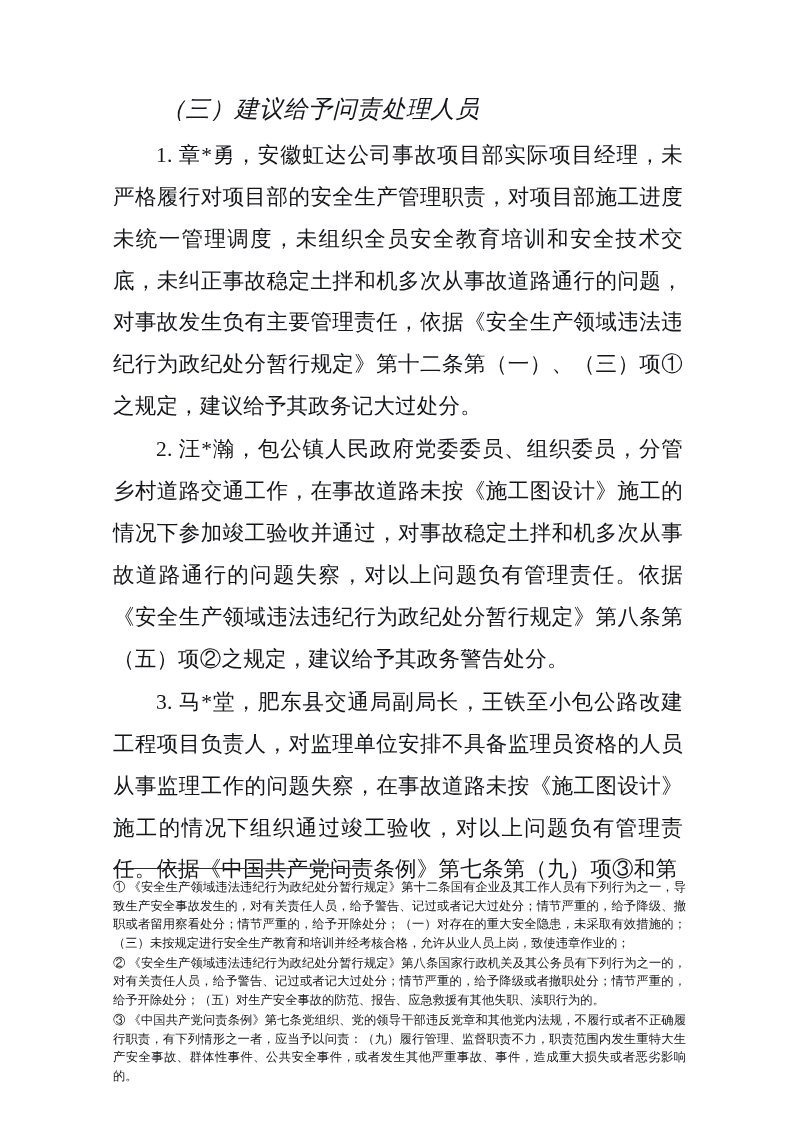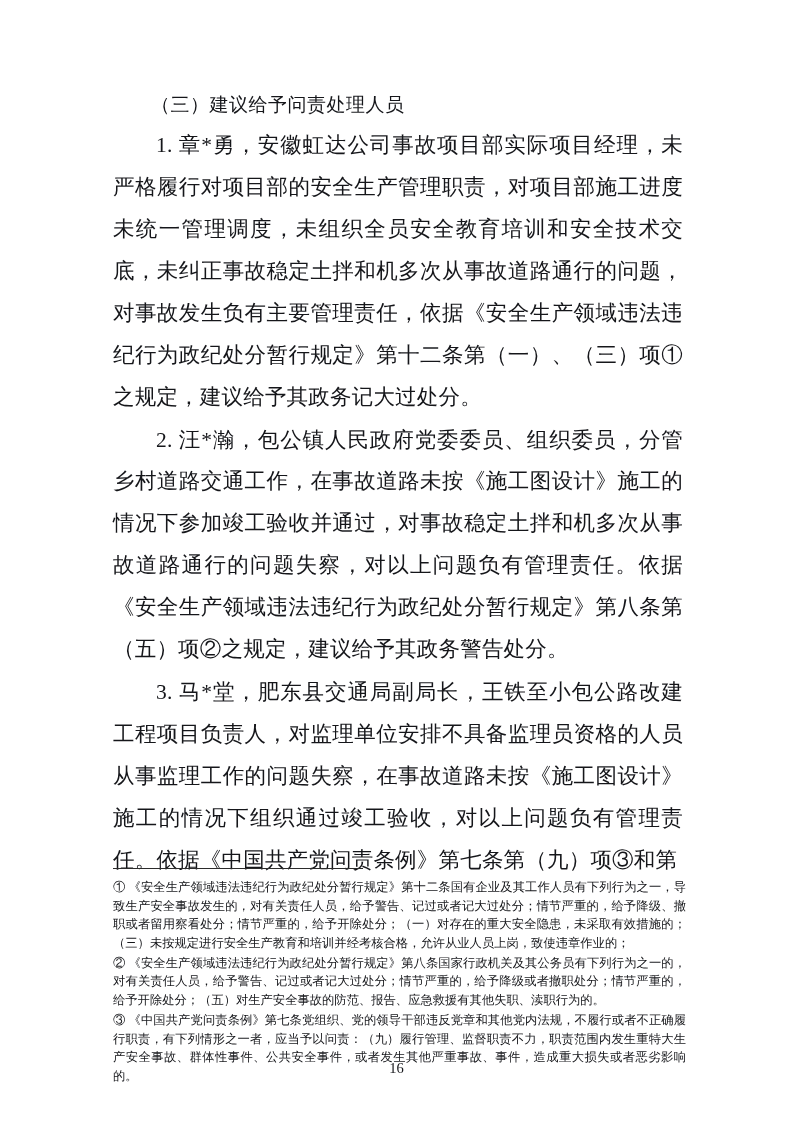--- a/index.html
+++ b/index.html
@@ -17,26 +17,27 @@
     color: #15161a;
     overflow: hidden;
   }
   .content {
     position: absolute;
     left: 113px;
     top: 86px;
     width: 570px;
   }
   .heading {
-    font-size: 19px;
+    font-size: 24px;
     line-height: 1.95;
     text-indent: 2em;
     letter-spacing: 0.5px;
     margin: 0 0 2px 0;
     font-weight: 400;
+    font-style: italic;
   }
   .para {
     font-size: 21.5px;
     line-height: 1.95;
     text-indent: 2em;
     letter-spacing: 0.2px;
     margin: 0 0 1px 0;
     text-align: justify;
     text-justify: inter-ideograph;
     font-weight: 400;
@@ -86,15 +87,14 @@
   </div>
 
   <div class="footnote-rule"></div>
 
   <div class="footnotes">
     <p class="footnote">① 《安全生产领域违法违纪行为政纪处分暂行规定》第十二条国有企业及其工作人员有下列行为之一，导致生产安全事故发生的，对有关责任人员，给予警告、记过或者记大过处分；情节严重的，给予降级、撤职或者留用察看处分；情节严重的，给予开除处分；（一）对存在的重大安全隐患，未采取有效措施的；（三）未按规定进行安全生产教育和培训并经考核合格，允许从业人员上岗，致使违章作业的；</p>
     <p class="footnote">② 《安全生产领域违法违纪行为政纪处分暂行规定》第八条国家行政机关及其公务员有下列行为之一的，对有关责任人员，给予警告、记过或者记大过处分；情节严重的，给予降级或者撤职处分；情节严重的，给予开除处分；（五）对生产安全事故的防范、报告、应急救援有其他失职、渎职行为的。</p>
     <p class="footnote">③ 《中国共产党问责条例》第七条党组织、党的领导干部违反党章和其他党内法规，不履行或者不正确履行职责，有下列情形之一者，应当予以问责：（九）履行管理、监督职责不力，职责范围内发生重特大生产安全事故、群体性事件、公共安全事件，或者发生其他严重事故、事件，造成重大损失或者恶劣影响的。</p>
   </div>
 
-  <div class="page-number">16</div>
 
 </div>
 
 </body></html>

